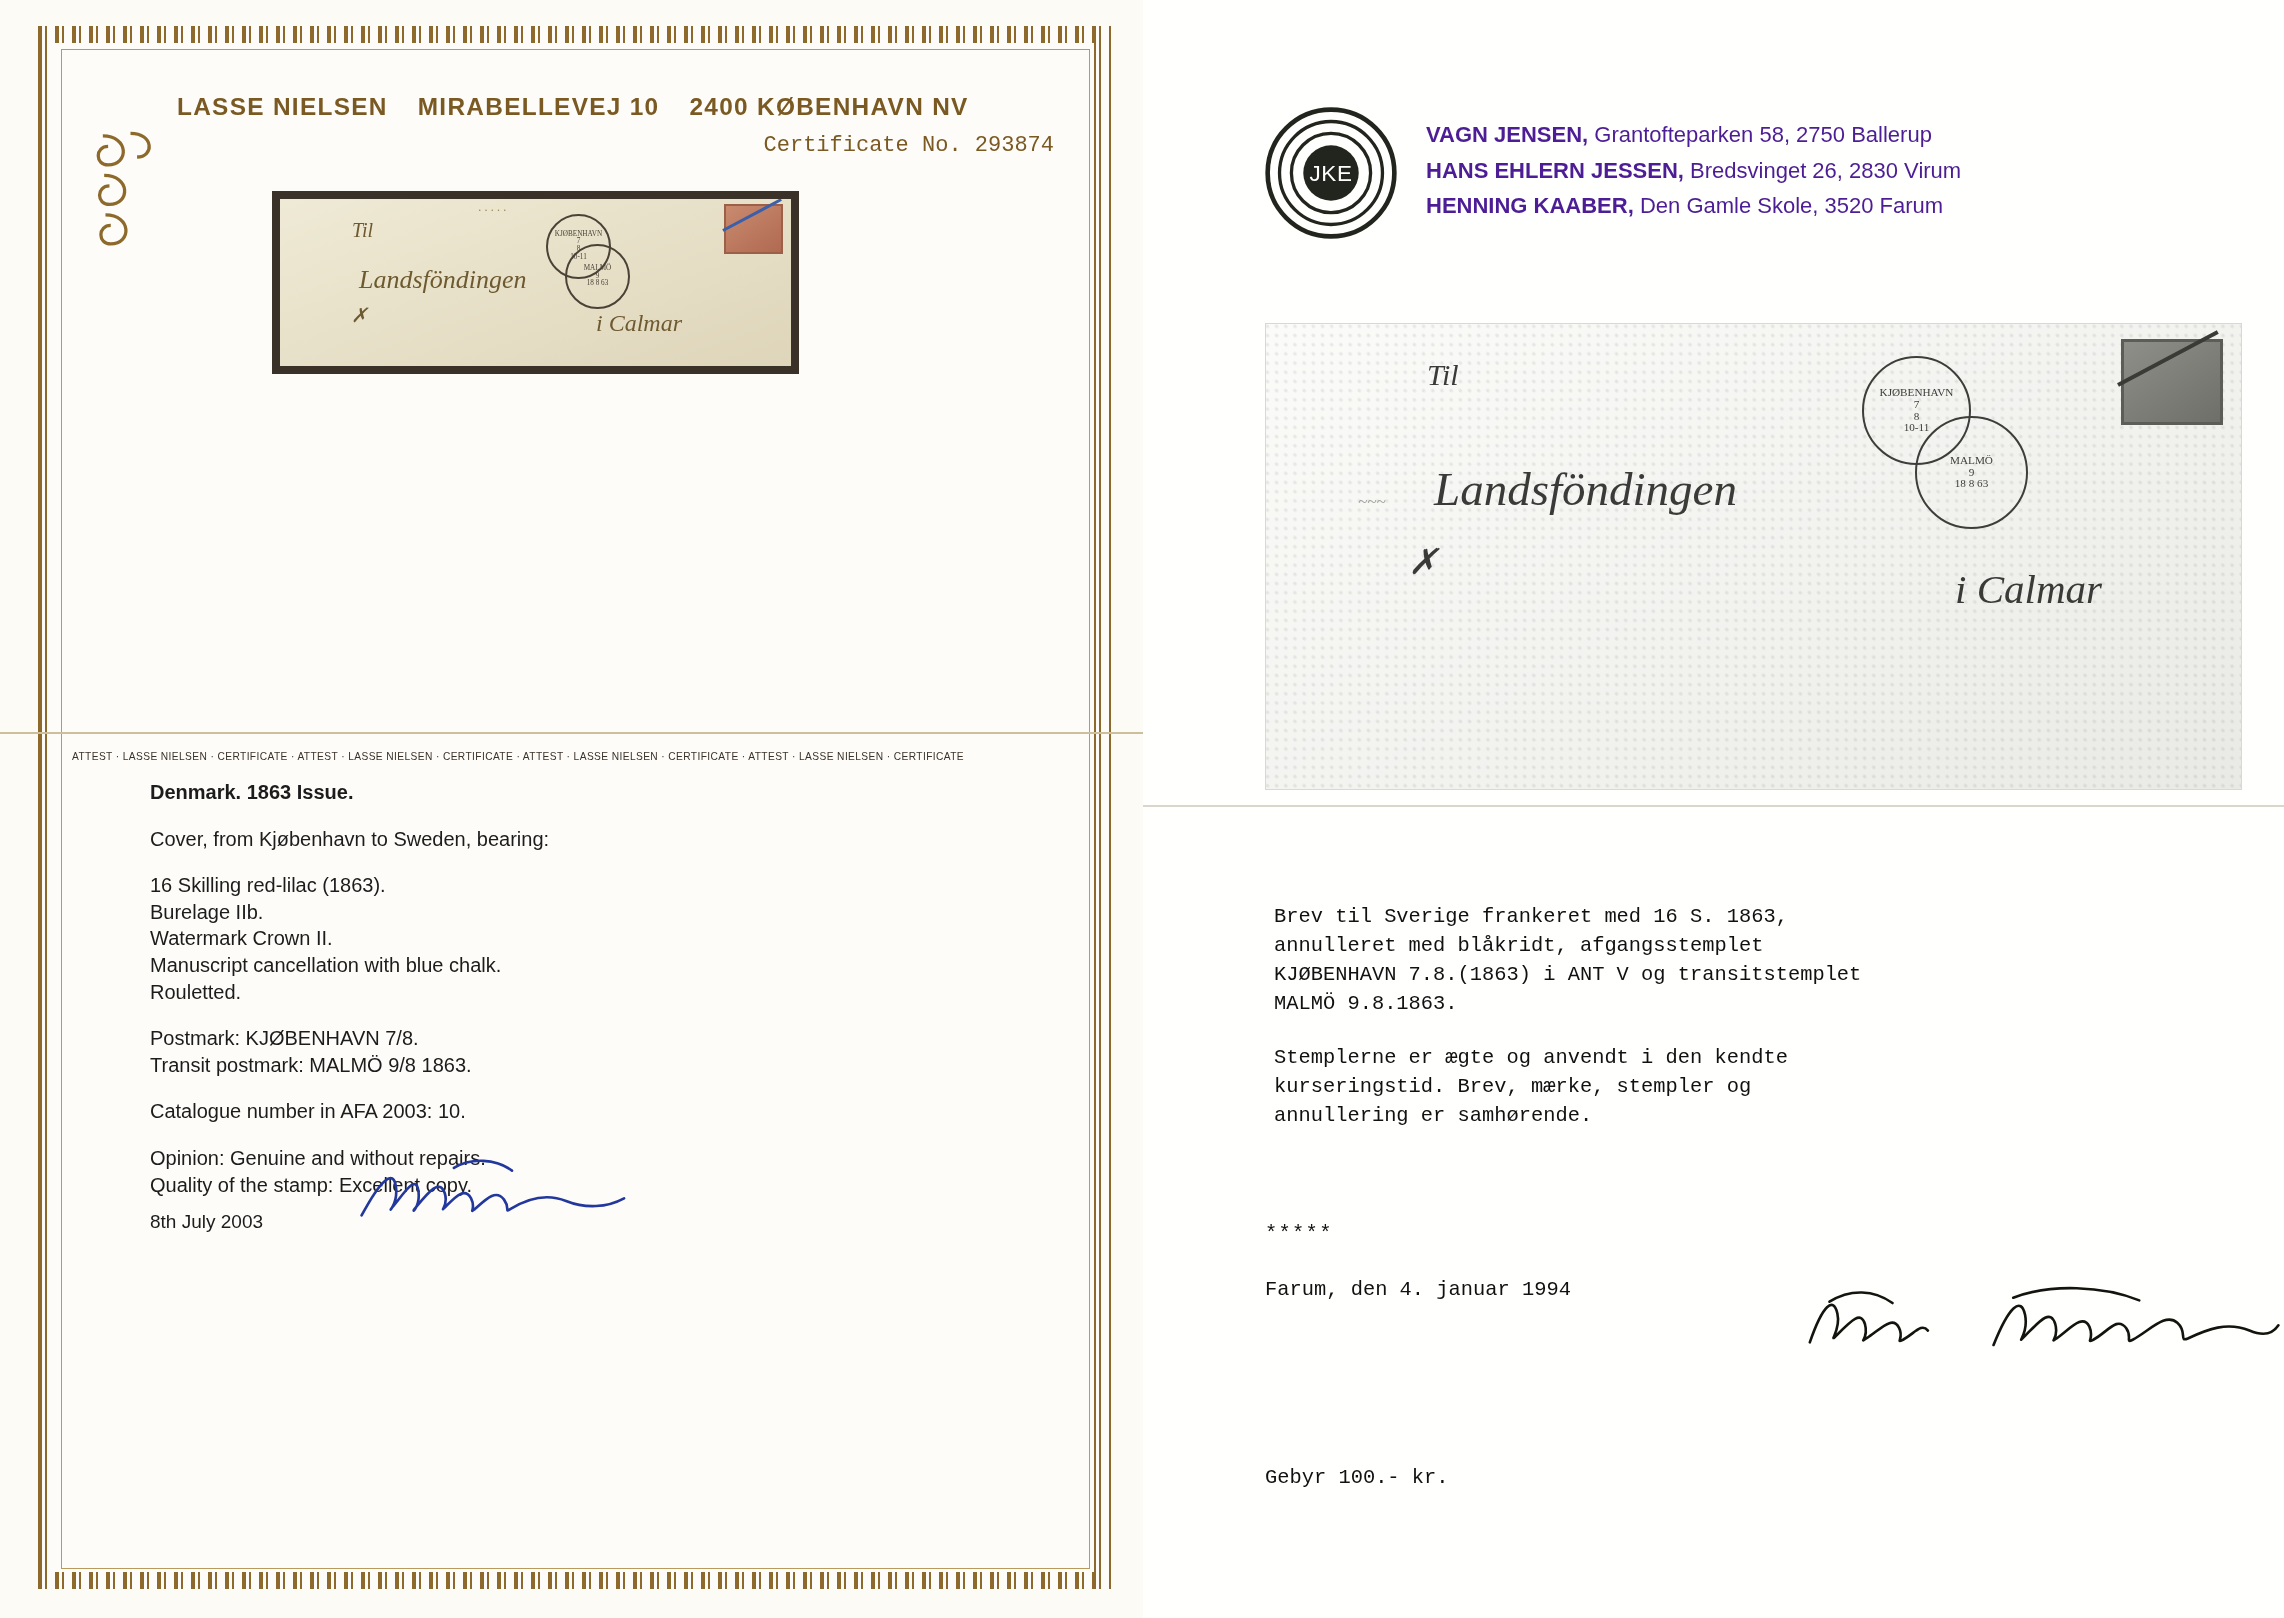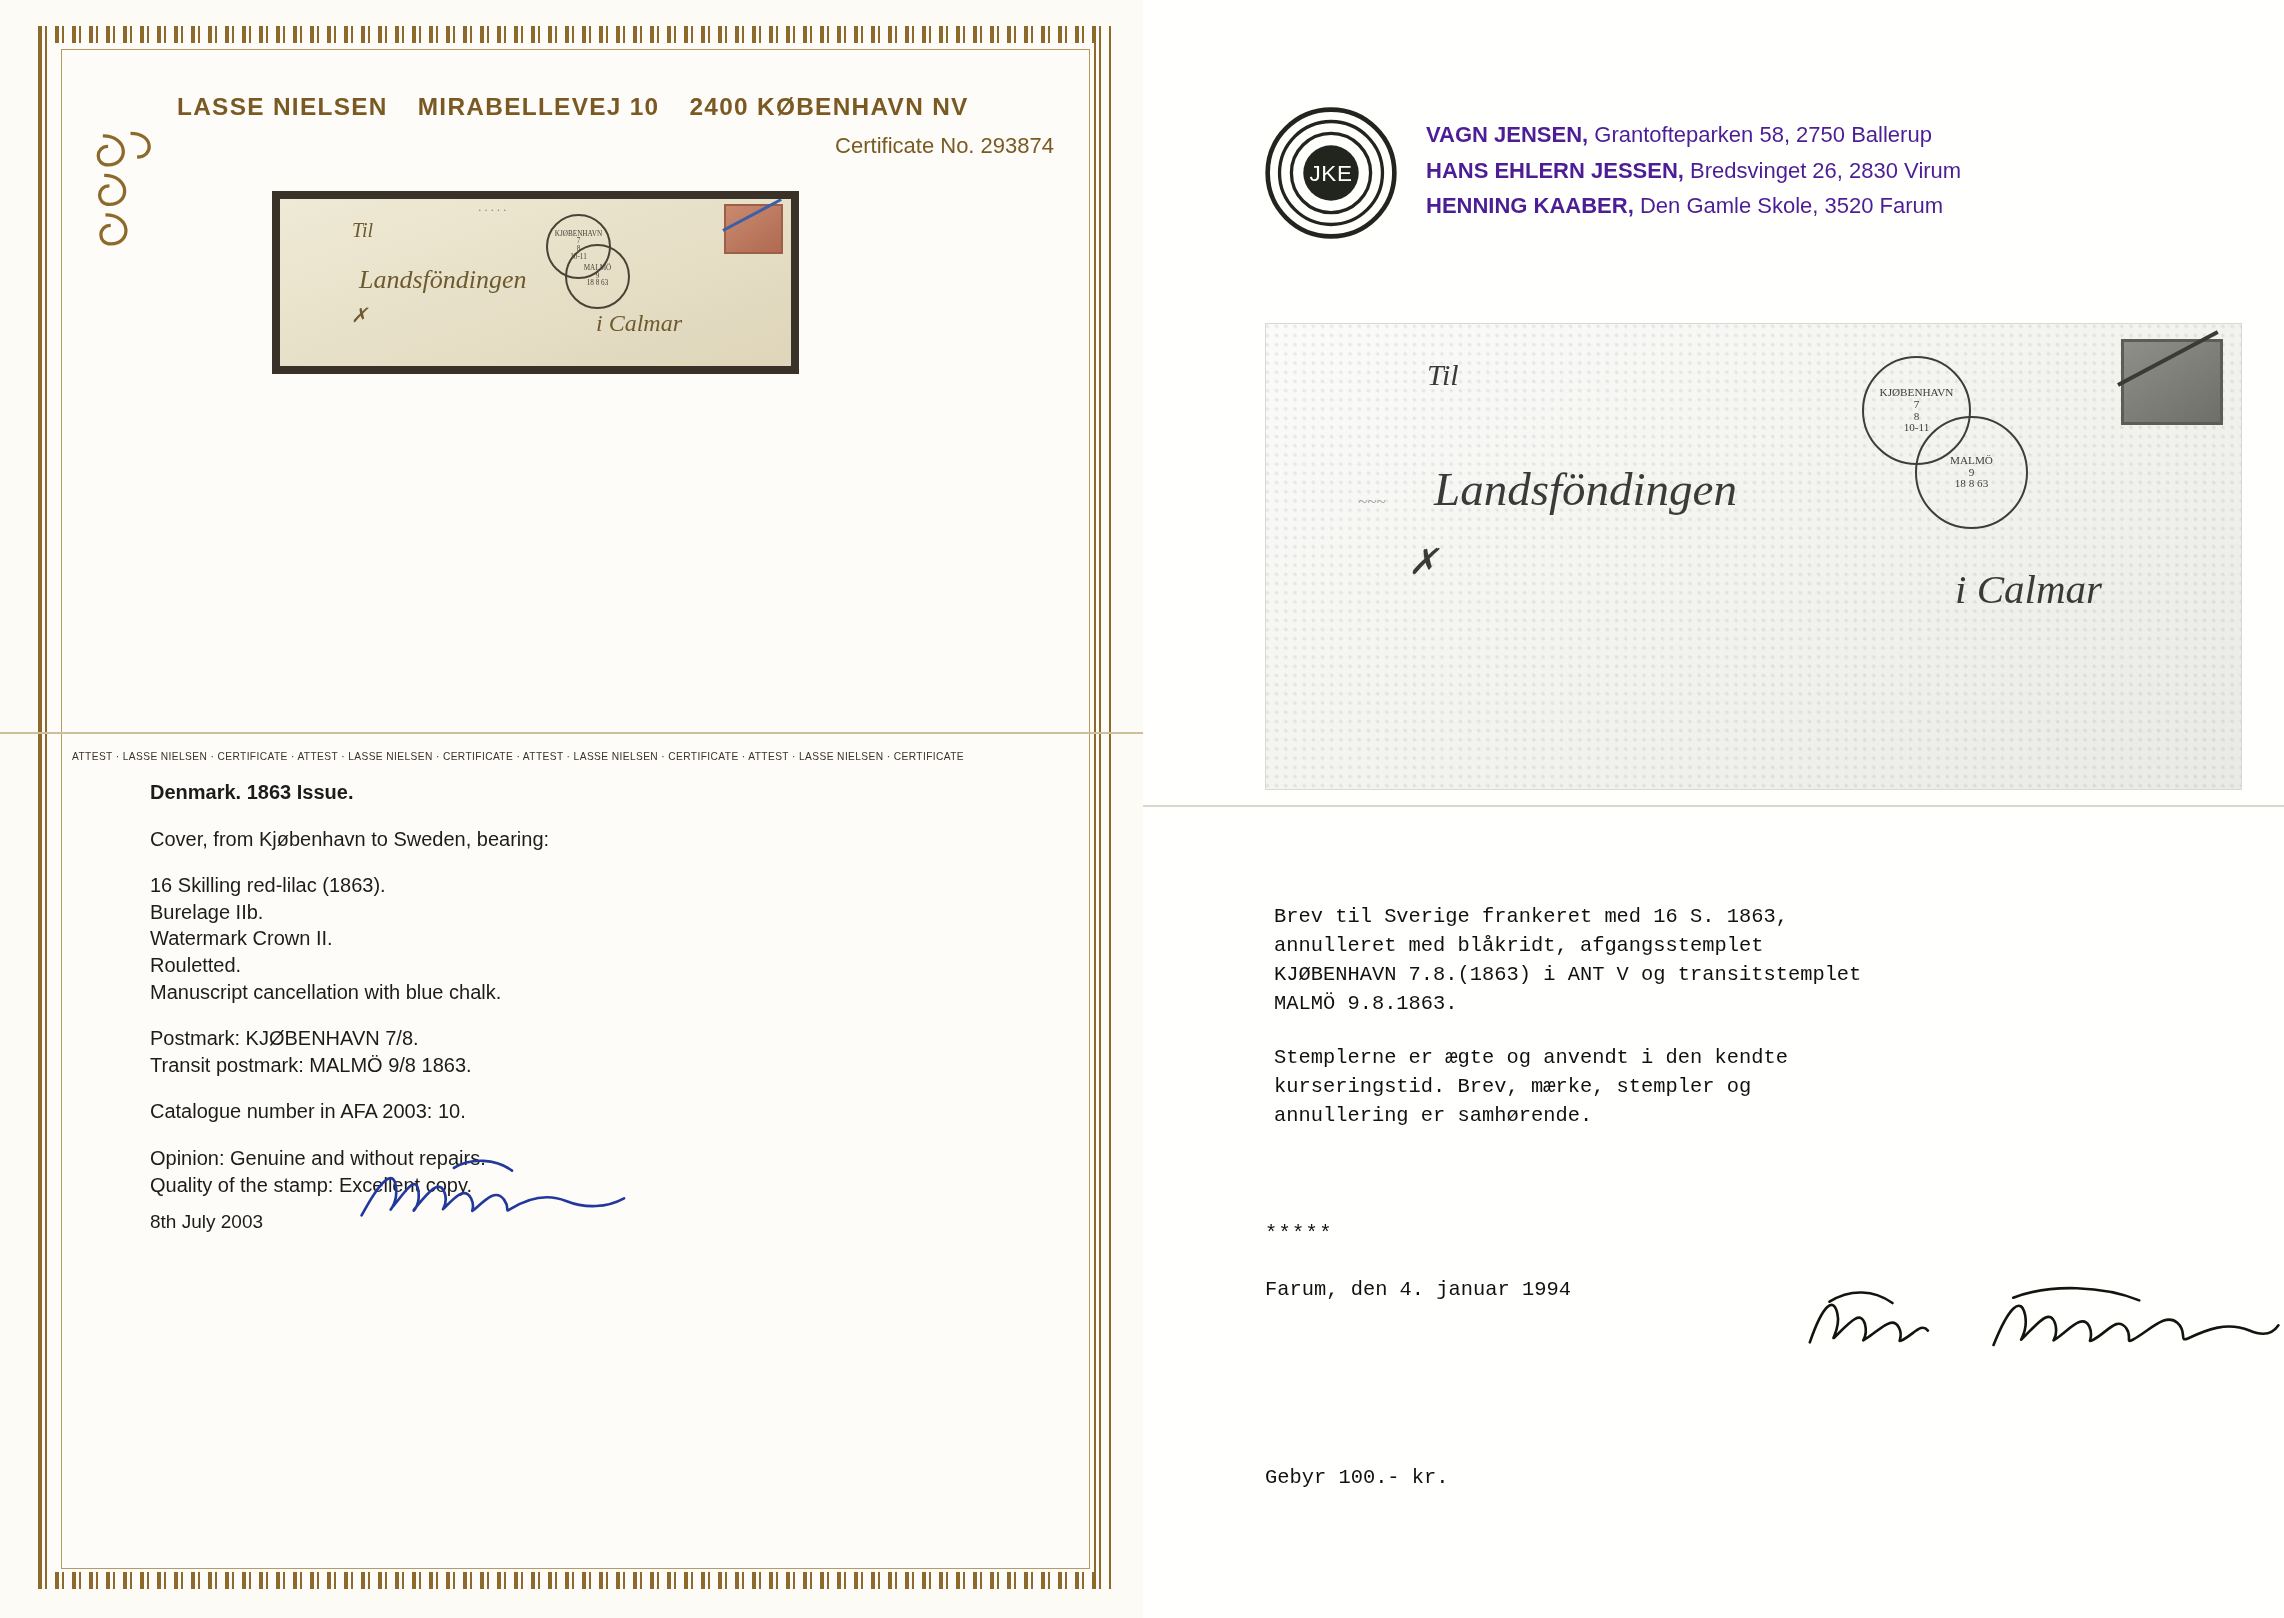--- a/index.html
+++ b/index.html
@@ -39,21 +39,21 @@
     position:absolute;left:72px;top:61px;width:1007px;height:1496px;
   }
   .hdr-name{
     position:absolute;left:105px;top:32px;
     font-size:24.4px;font-weight:bold;color:#7a5a22;letter-spacing:1.3px;
     white-space:nowrap;
   }
   .hdr-name span{margin-right:30px;}
   .cert-no{
     position:absolute;right:25px;top:72px;
-    font-size:22px;color:#7a5a22;white-space:nowrap;
+    font-size:22px;color:#7a5a22;white-space:nowrap;font-family:Liberation Mono, monospace;
   }
   .corner-orn{
     position:absolute;left:18.5px;top:63px;width:79px;height:145px;color:#8d6a2b;
   }
   
   .cover-photo{
     position:absolute;left:200px;top:130px;width:511px;height:167px;
     background:#e9e4cf;
     border:8.6px solid #3a3228;
     box-sizing:content-box;
@@ -219,22 +219,22 @@
       <div class="sep-line"></div>
       <div class="attest-strip">ATTEST · LASSE NIELSEN · CERTIFICATE · ATTEST · LASSE NIELSEN · CERTIFICATE · ATTEST · LASSE NIELSEN · CERTIFICATE · ATTEST · LASSE NIELSEN · CERTIFICATE</div>
 
       <div class="body-text">
         <div class="t bold">Denmark. 1863 Issue.</div>
         <div class="t">Cover, from Kjøbenhavn to Sweden, bearing:</div>
         <div class="t">
           <div>16 Skilling red-lilac (1863).</div>
           <div>Burelage IIb.</div>
           <div>Watermark Crown II.</div>
+          <div>Manuscript cancellation with blue chalk.</div>
           <div>Rouletted.</div>
-          <div>Manuscript cancellation with blue chalk.</div>
         </div>
         <div class="t">
           <div>Postmark: KJØBENHAVN 7/8.</div>
           <div>Transit postmark: MALMÖ 9/8 1863.</div>
         </div>
         <div class="t">Catalogue number in AFA 2003: 10.</div>
         <div class="t">
           <div>Opinion: Genuine and without repairs.</div>
           <div>Quality of the stamp: Excellent copy.</div>
         </div>

